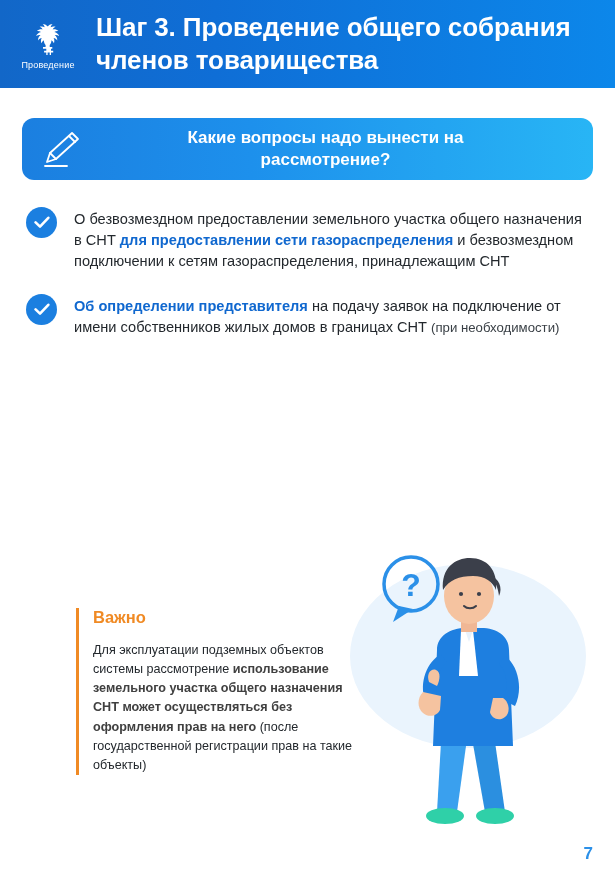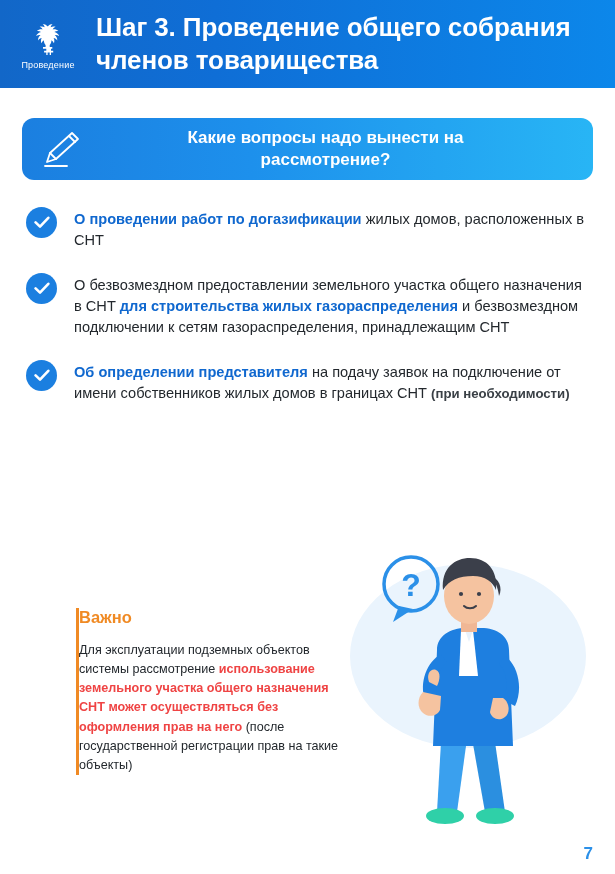--- a/index.html
+++ b/index.html
@@ -103,42 +103,43 @@
     justify-content: center;
   }
   .check svg { display:block; }
   .qtext {
     font-size: 14.6px;
     line-height: 1.44;
     color: #23282d;
     padding-top: 3px;
   }
   .b  { color: #1068cf; font-weight: bold; }
-  .small { font-size: 13.2px; color: #3a4046; font-weight: bold; }
+  .small { font-size: 13.2px; color: #3a4046; }
 
   
   .important {
     position: absolute;
     left: 76px;
     top: 608px;
     width: 270px;
     border-left: 3px solid #f08a24;
+    padding-left: 14px;
   }
   .important-title {
     color: #f08a24;
     font-weight: bold;
     font-size: 16.5px;
     margin-bottom: 14px;
   }
   .important-text {
     font-size: 12.6px;
     line-height: 1.52;
     color: #23282d;
   }
-  .important-text .b { color:#ef4444; font-weight:bold; }
+  .important-text .b { color:#404040; font-weight:bold; }
 
   
   .illustration {
     position: absolute;
     right: 24px;
     bottom: 38px;
     width: 258px;
     height: 290px;
   }
 
@@ -177,39 +178,29 @@
         <path d="M28 7 L34 13"></path>
         <path d="M4 37 L26 37"></path>
       </g>
     </svg>
   </div>
   <div class="banner-text">Какие вопросы надо вынести на рассмотрение?</div>
 </div>
 
 <div class="qlist">
 
+
   <div class="qitem">
     <span class="check">
       <svg width="16" height="13" viewBox="0 0 16 13" xmlns="http://www.w3.org/2000/svg">
         <path d="M1.6 6.4 L6 10.6 L14.3 1.8" fill="none" stroke="#ffffff" stroke-width="2.6" stroke-linecap="round" stroke-linejoin="round"></path>
       </svg>
     </span>
     <div class="qtext">
-      <span class="b">О проведении работ по догазификации </span><span>жилых домов, расположенных в СНТ</span>
-    </div>
-  </div>
-
-  <div class="qitem">
-    <span class="check">
-      <svg width="16" height="13" viewBox="0 0 16 13" xmlns="http://www.w3.org/2000/svg">
-        <path d="M1.6 6.4 L6 10.6 L14.3 1.8" fill="none" stroke="#ffffff" stroke-width="2.6" stroke-linecap="round" stroke-linejoin="round"></path>
-      </svg>
-    </span>
-    <div class="qtext">
-      <span>О безвозмездном предоставлении земельного участка общего назначения в СНТ </span><span class="b">для строительства жилых газораспределения</span><span> и безвозмездном подключении к сетям газораспределения, принадлежащим СНТ</span>
+      <span>О безвозмездном предоставлении земельного участка общего назначения в СНТ </span><span class="b">для предоставлении сети газораспределения</span><span> и безвозмездном подключении к сетям газораспределения, принадлежащим СНТ</span>
     </div>
   </div>
 
   <div class="qitem">
     <span class="check">
       <svg width="16" height="13" viewBox="0 0 16 13" xmlns="http://www.w3.org/2000/svg">
         <path d="M1.6 6.4 L6 10.6 L14.3 1.8" fill="none" stroke="#ffffff" stroke-width="2.6" stroke-linecap="round" stroke-linejoin="round"></path>
       </svg>
     </span>
     <div class="qtext">

